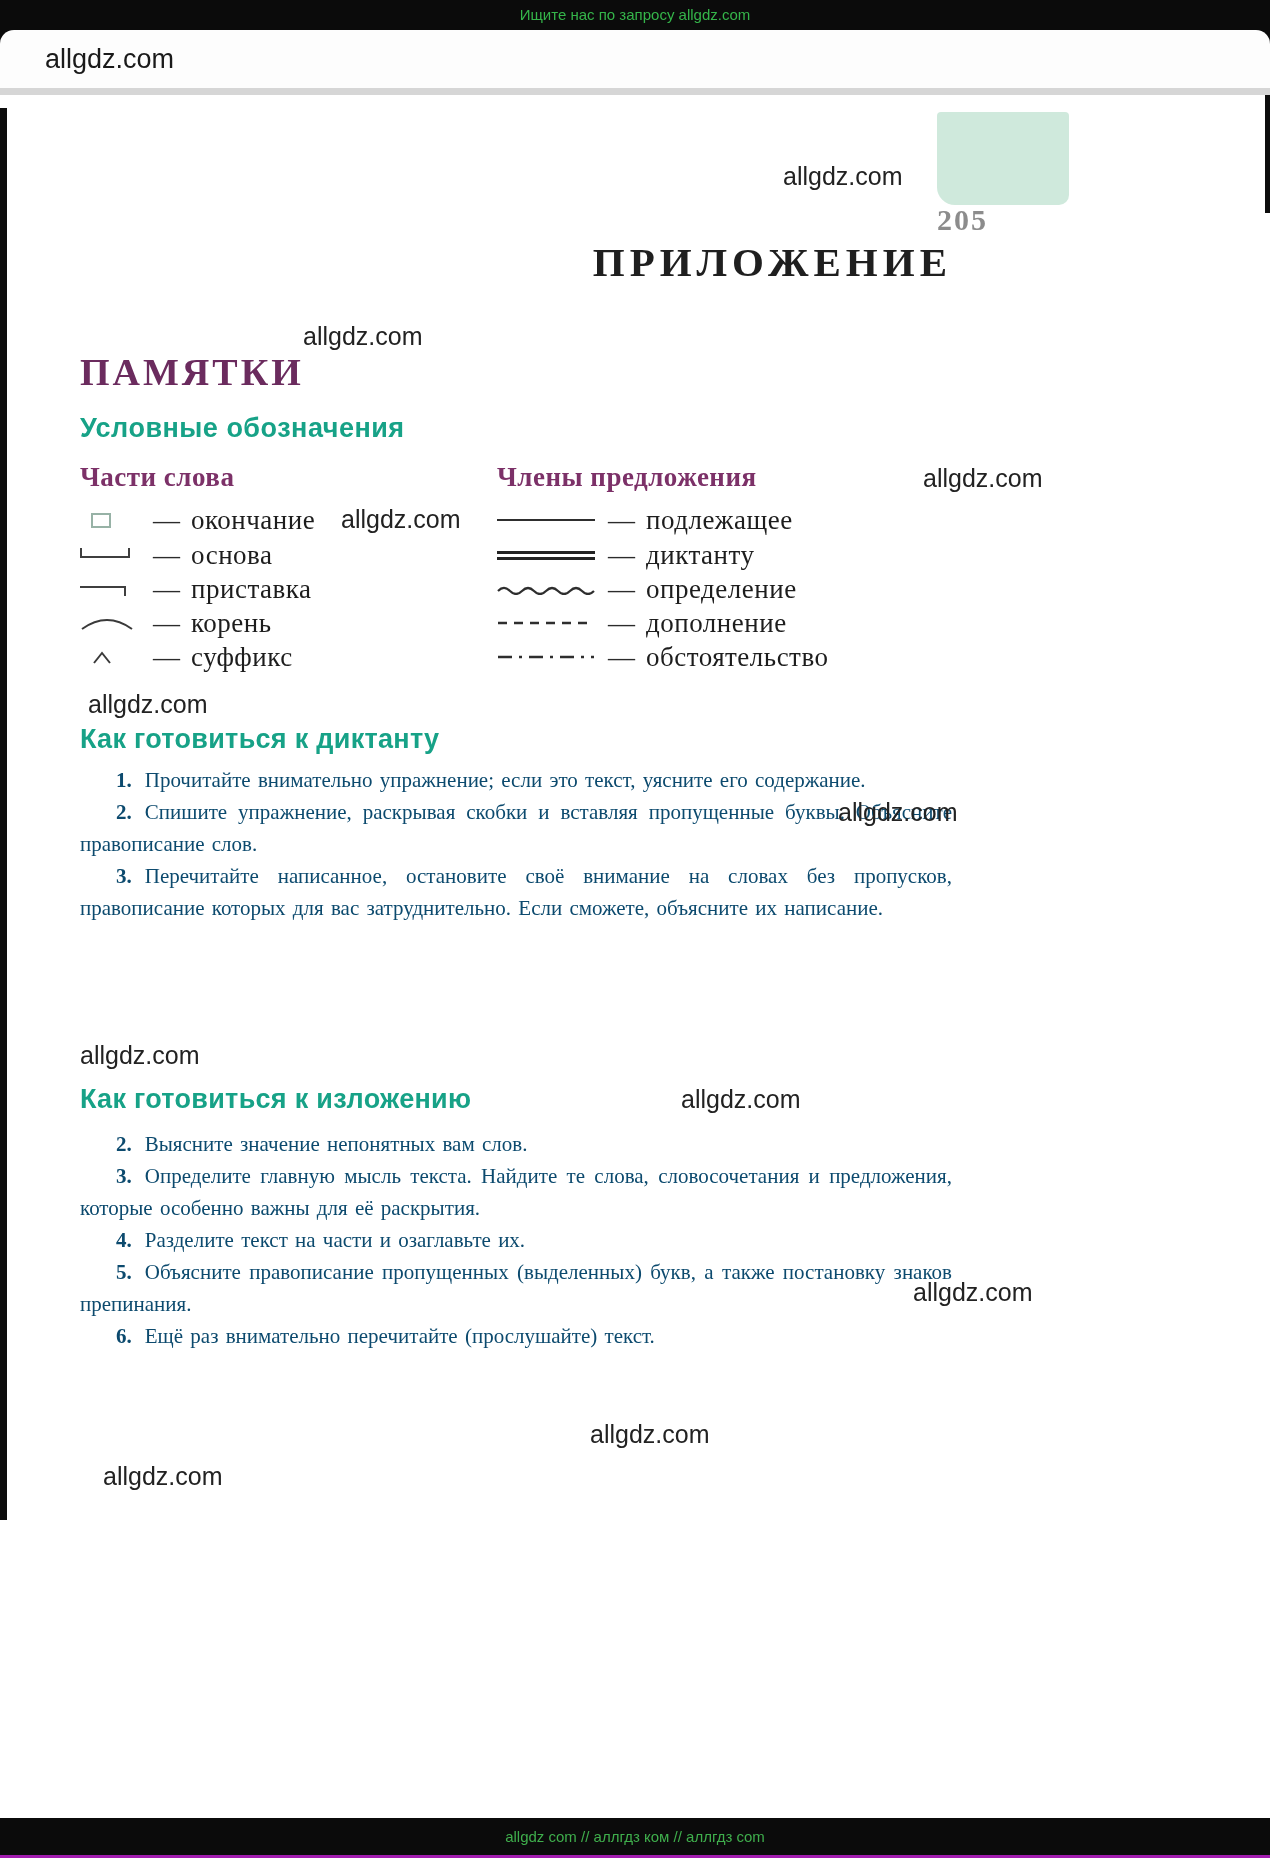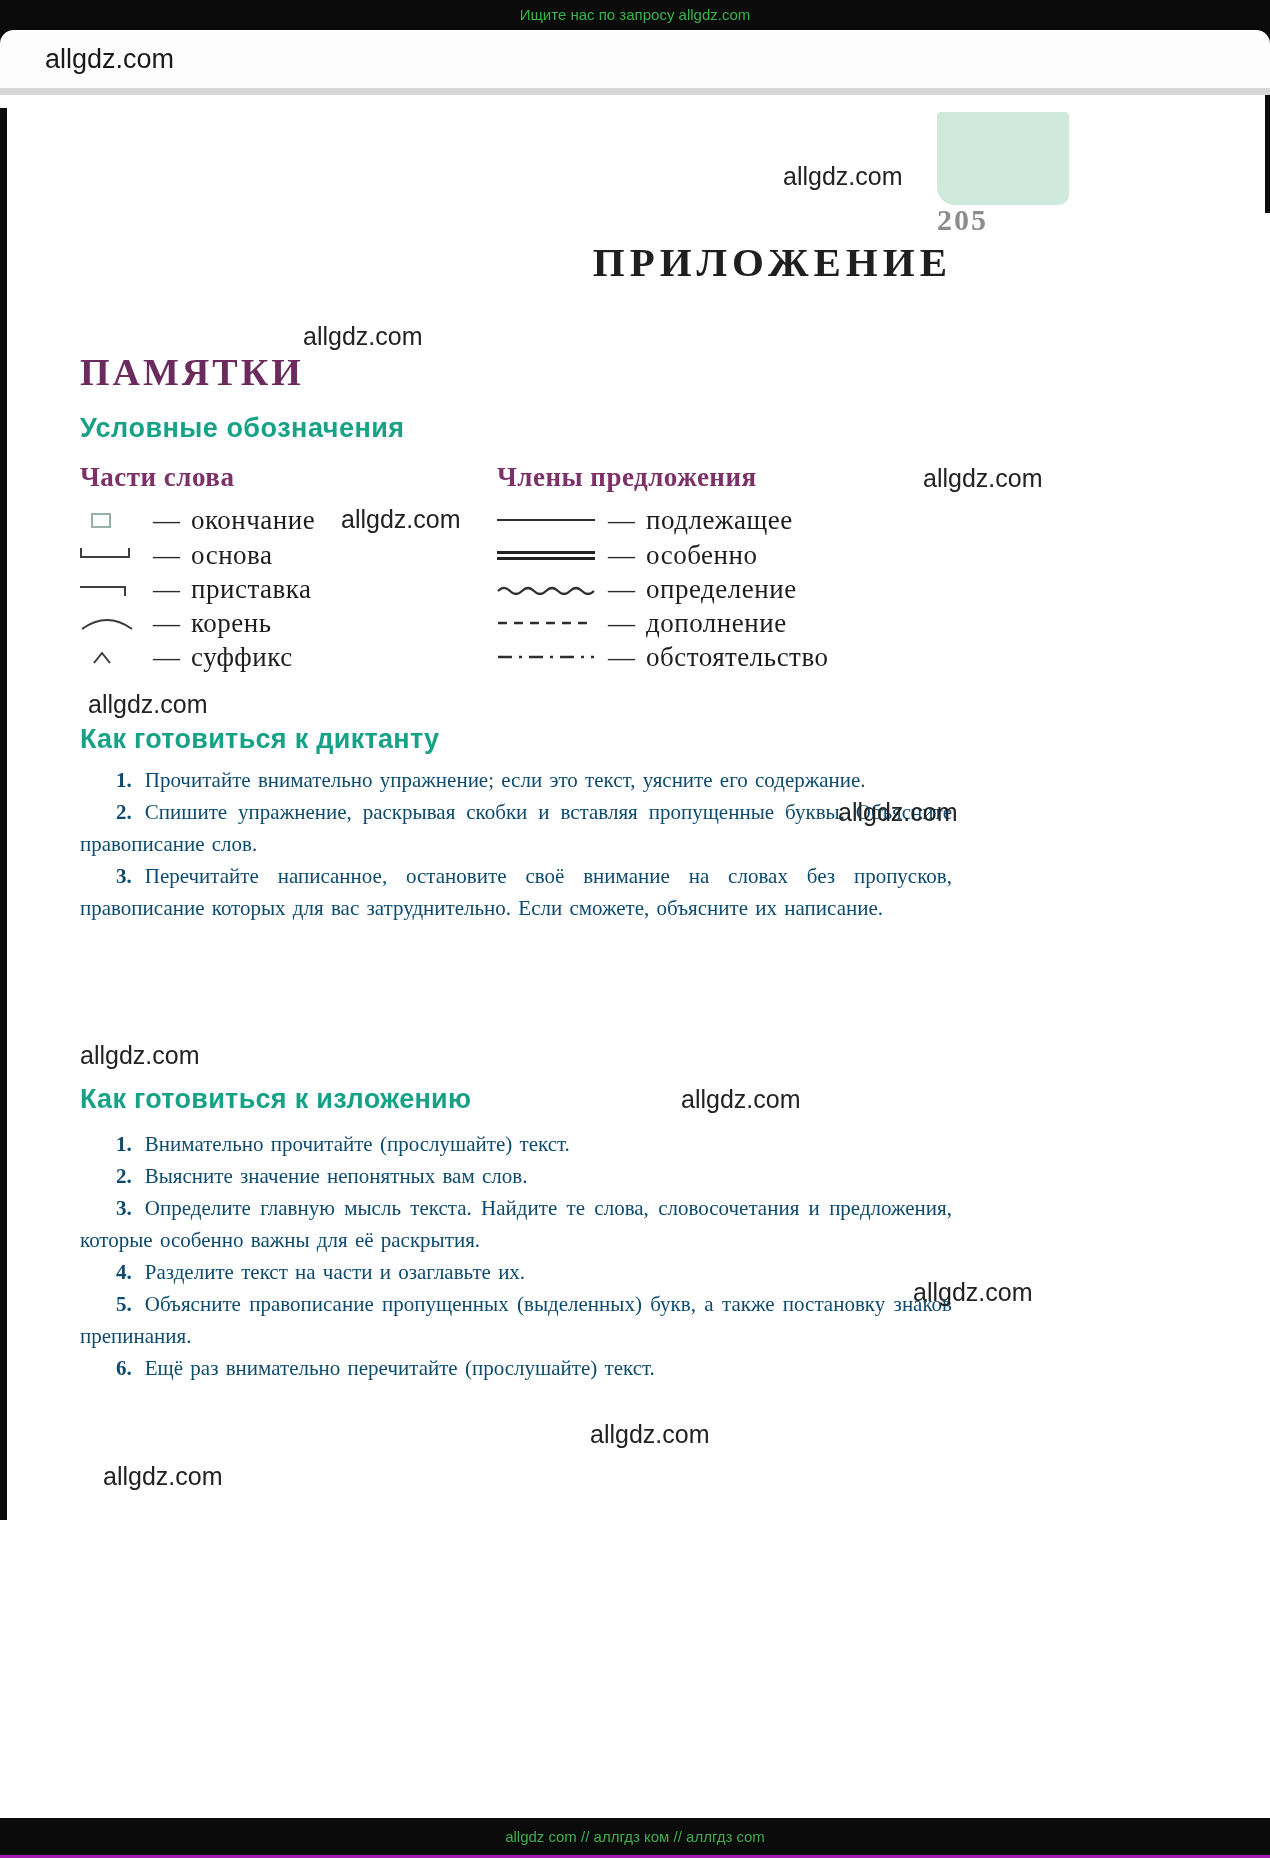--- a/index.html
+++ b/index.html
@@ -138,21 +138,21 @@
       <span class="ln-solid"></span>
     </span>
   <span class="dash">—</span>
   <span class="lbl">подлежащее</span>
 </div>
 <div class="leg-row r r2">
   <span class="line-box">
       <span class="ln-double"></span>
     </span>
   <span class="dash">—</span>
-  <span class="lbl">особенно</span>
+  <span class="lbl">диктанту</span>
 </div>
 <div class="leg-row r r3">
   <span class="line-box">
     <svg width="98" height="12">
         <path d="M1 8 Q7 2 13 8 T25 8 T37 8 T49 8 T61 8 T73 8 T85 8 T97 8" fill="none" stroke="#2e2e2e" stroke-width="2.2"></path>
       </svg>
   </span>
   <span class="dash">—</span>
   <span class="lbl">определение</span>
 </div>
@@ -177,21 +177,20 @@
 
 <div class="sec-heading" style="top:724px">Как готовиться к диктанту</div>
 <div class="sec-items" style="top:764px">
   <p><span class="num">1.</span><span>Прочитайте внимательно упражнение; если это текст, уясните его содержание.</span></p>
   <p><span class="num">2.</span><span>Спишите упражнение, раскрывая скобки и вставляя пропущенные буквы. Объясните правописание слов.</span></p>
   <p><span class="num">3.</span><span>Перечитайте написанное, остановите своё внимание на словах без пропусков, правописание которых для вас затруднительно. Если сможете, объясните их написание.</span></p>
 </div>
 
 <div class="sec-heading" style="top:1084px">Как готовиться к изложению</div>
 <div class="sec-items" style="top:1128px">
-  <p><span class="num">1.</span><span>Внимательно прочитайте (прослушайте) текст.</span></p>
   <p><span class="num">2.</span><span>Выясните значение непонятных вам слов.</span></p>
   <p><span class="num">3.</span><span>Определите главную мысль текста. Найдите те слова, словосочетания и предложения, которые особенно важны для её раскрытия.</span></p>
   <p><span class="num">4.</span><span>Разделите текст на части и озаглавьте их.</span></p>
   <p><span class="num">5.</span><span>Объясните правописание пропущенных (выделенных) букв, а также постановку знаков препинания.</span></p>
   <p><span class="num">6.</span><span>Ещё раз внимательно перечитайте (прослушайте) текст.</span></p>
 </div>
 
 <span class="wm" style="left:783px;top:162px">allgdz.com</span>
 <span class="wm" style="left:303px;top:322px">allgdz.com</span>
 <span class="wm" style="left:923px;top:464px">allgdz.com</span>

